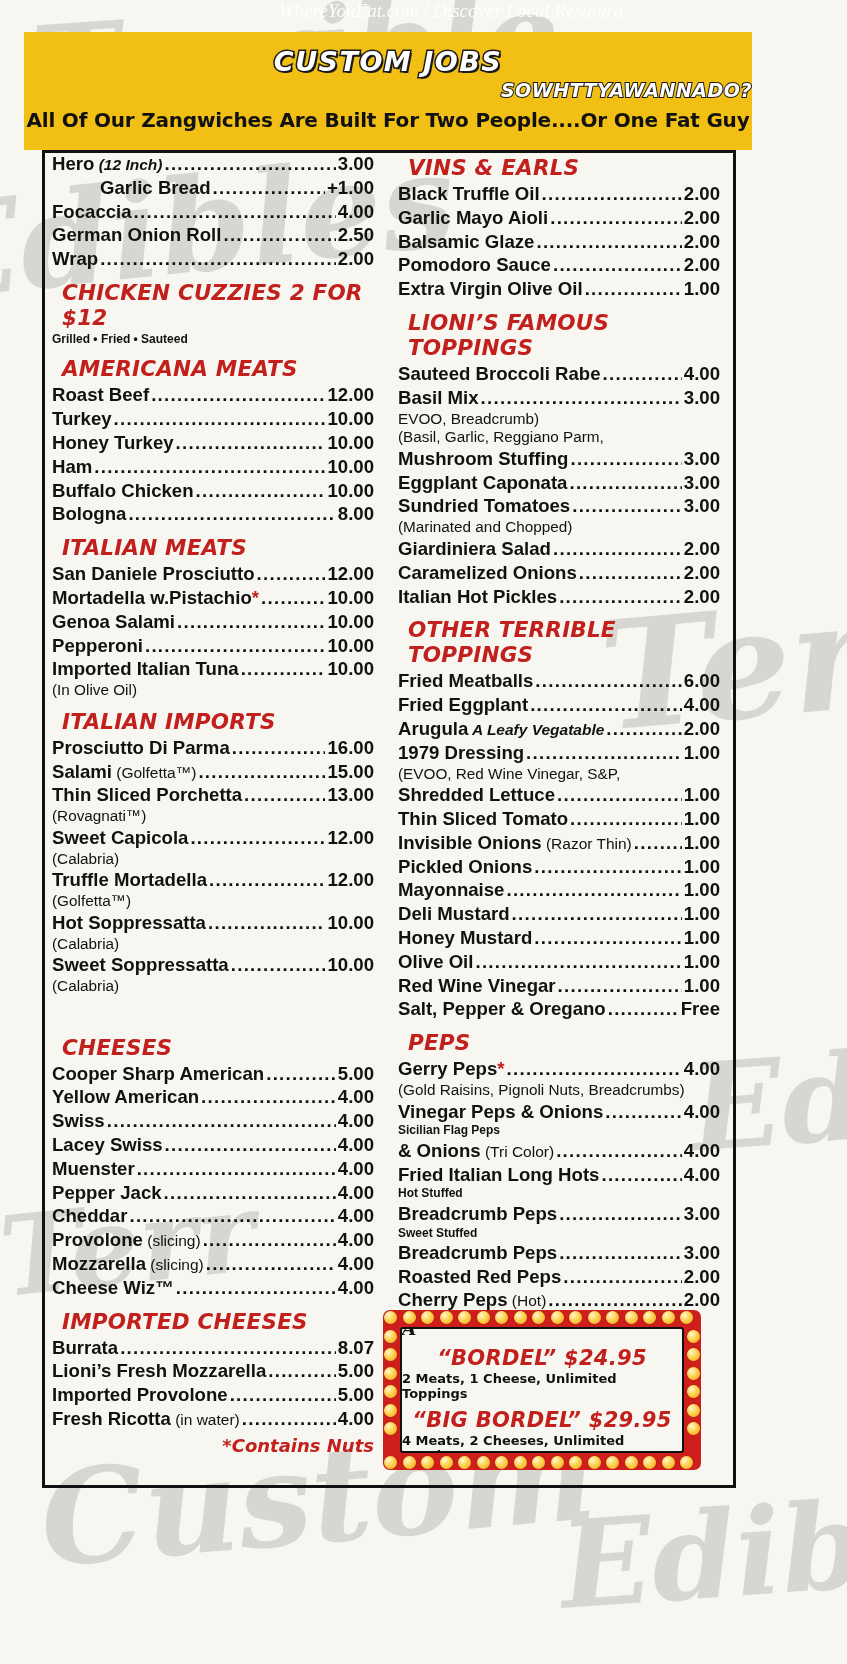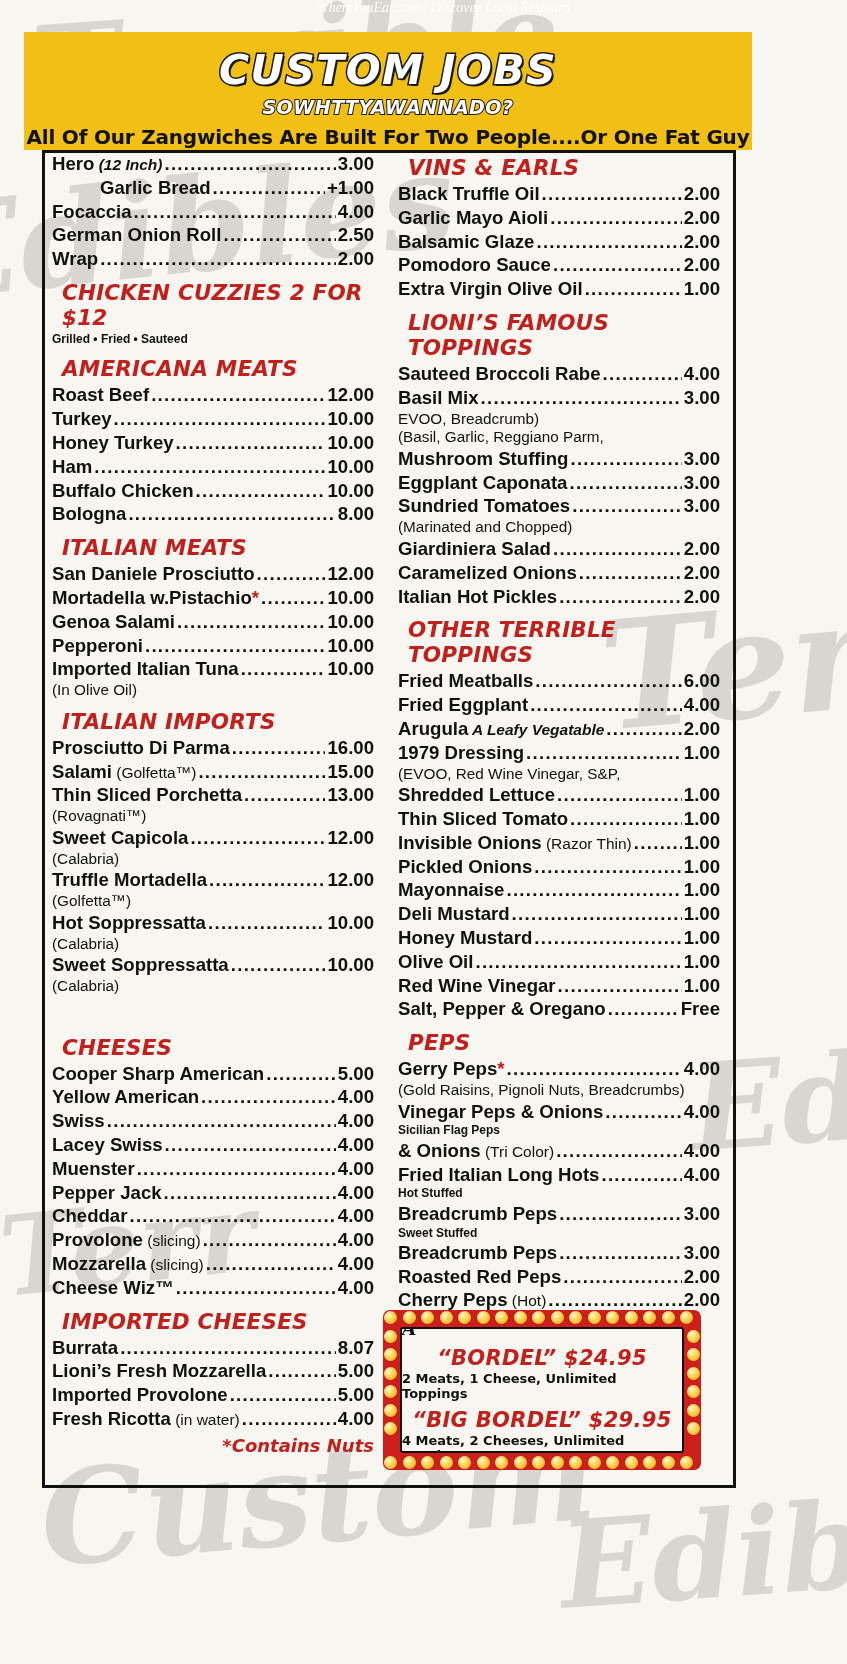--- a/index.html
+++ b/index.html
@@ -46,40 +46,40 @@
     background: #f2c014;
     z-index: 5;
   }
   .site-credit {
     position: absolute;
     top: 0px; left: 50%;
     transform: translateX(-42%);
     color: #ffffff;
     font-family: "Liberation Serif", serif;
     font-style: italic;
-    font-size: 14px;
+    font-size: 19px;
     white-space: nowrap;
     opacity: .95;
     z-index: 6;
   }
   .banner-title {
     text-align: center;
     margin-top: 14px;
     font-family: "DejaVu Sans", sans-serif;
     font-weight: bold;
     font-style: italic;
-    font-size: 41px;
+    font-size: 27px;
     letter-spacing: 1.5px;
     color: #ffffff;
     -webkit-text-stroke: 3px #1a1a1a;
     paint-order: stroke fill;
     text-shadow: 2px 2px 0 #1a1a1a;
   }
   .banner-sub {
-    text-align: center;
+    text-align: right;
     margin-top: 2px;
     font-family: "DejaVu Sans", sans-serif;
     font-weight: bold;
     font-style: italic;
     font-size: 19px;
     letter-spacing: .5px;
     color: #ffffff;
     -webkit-text-stroke: 2px #1a1a1a;
     paint-order: stroke fill;
   }

